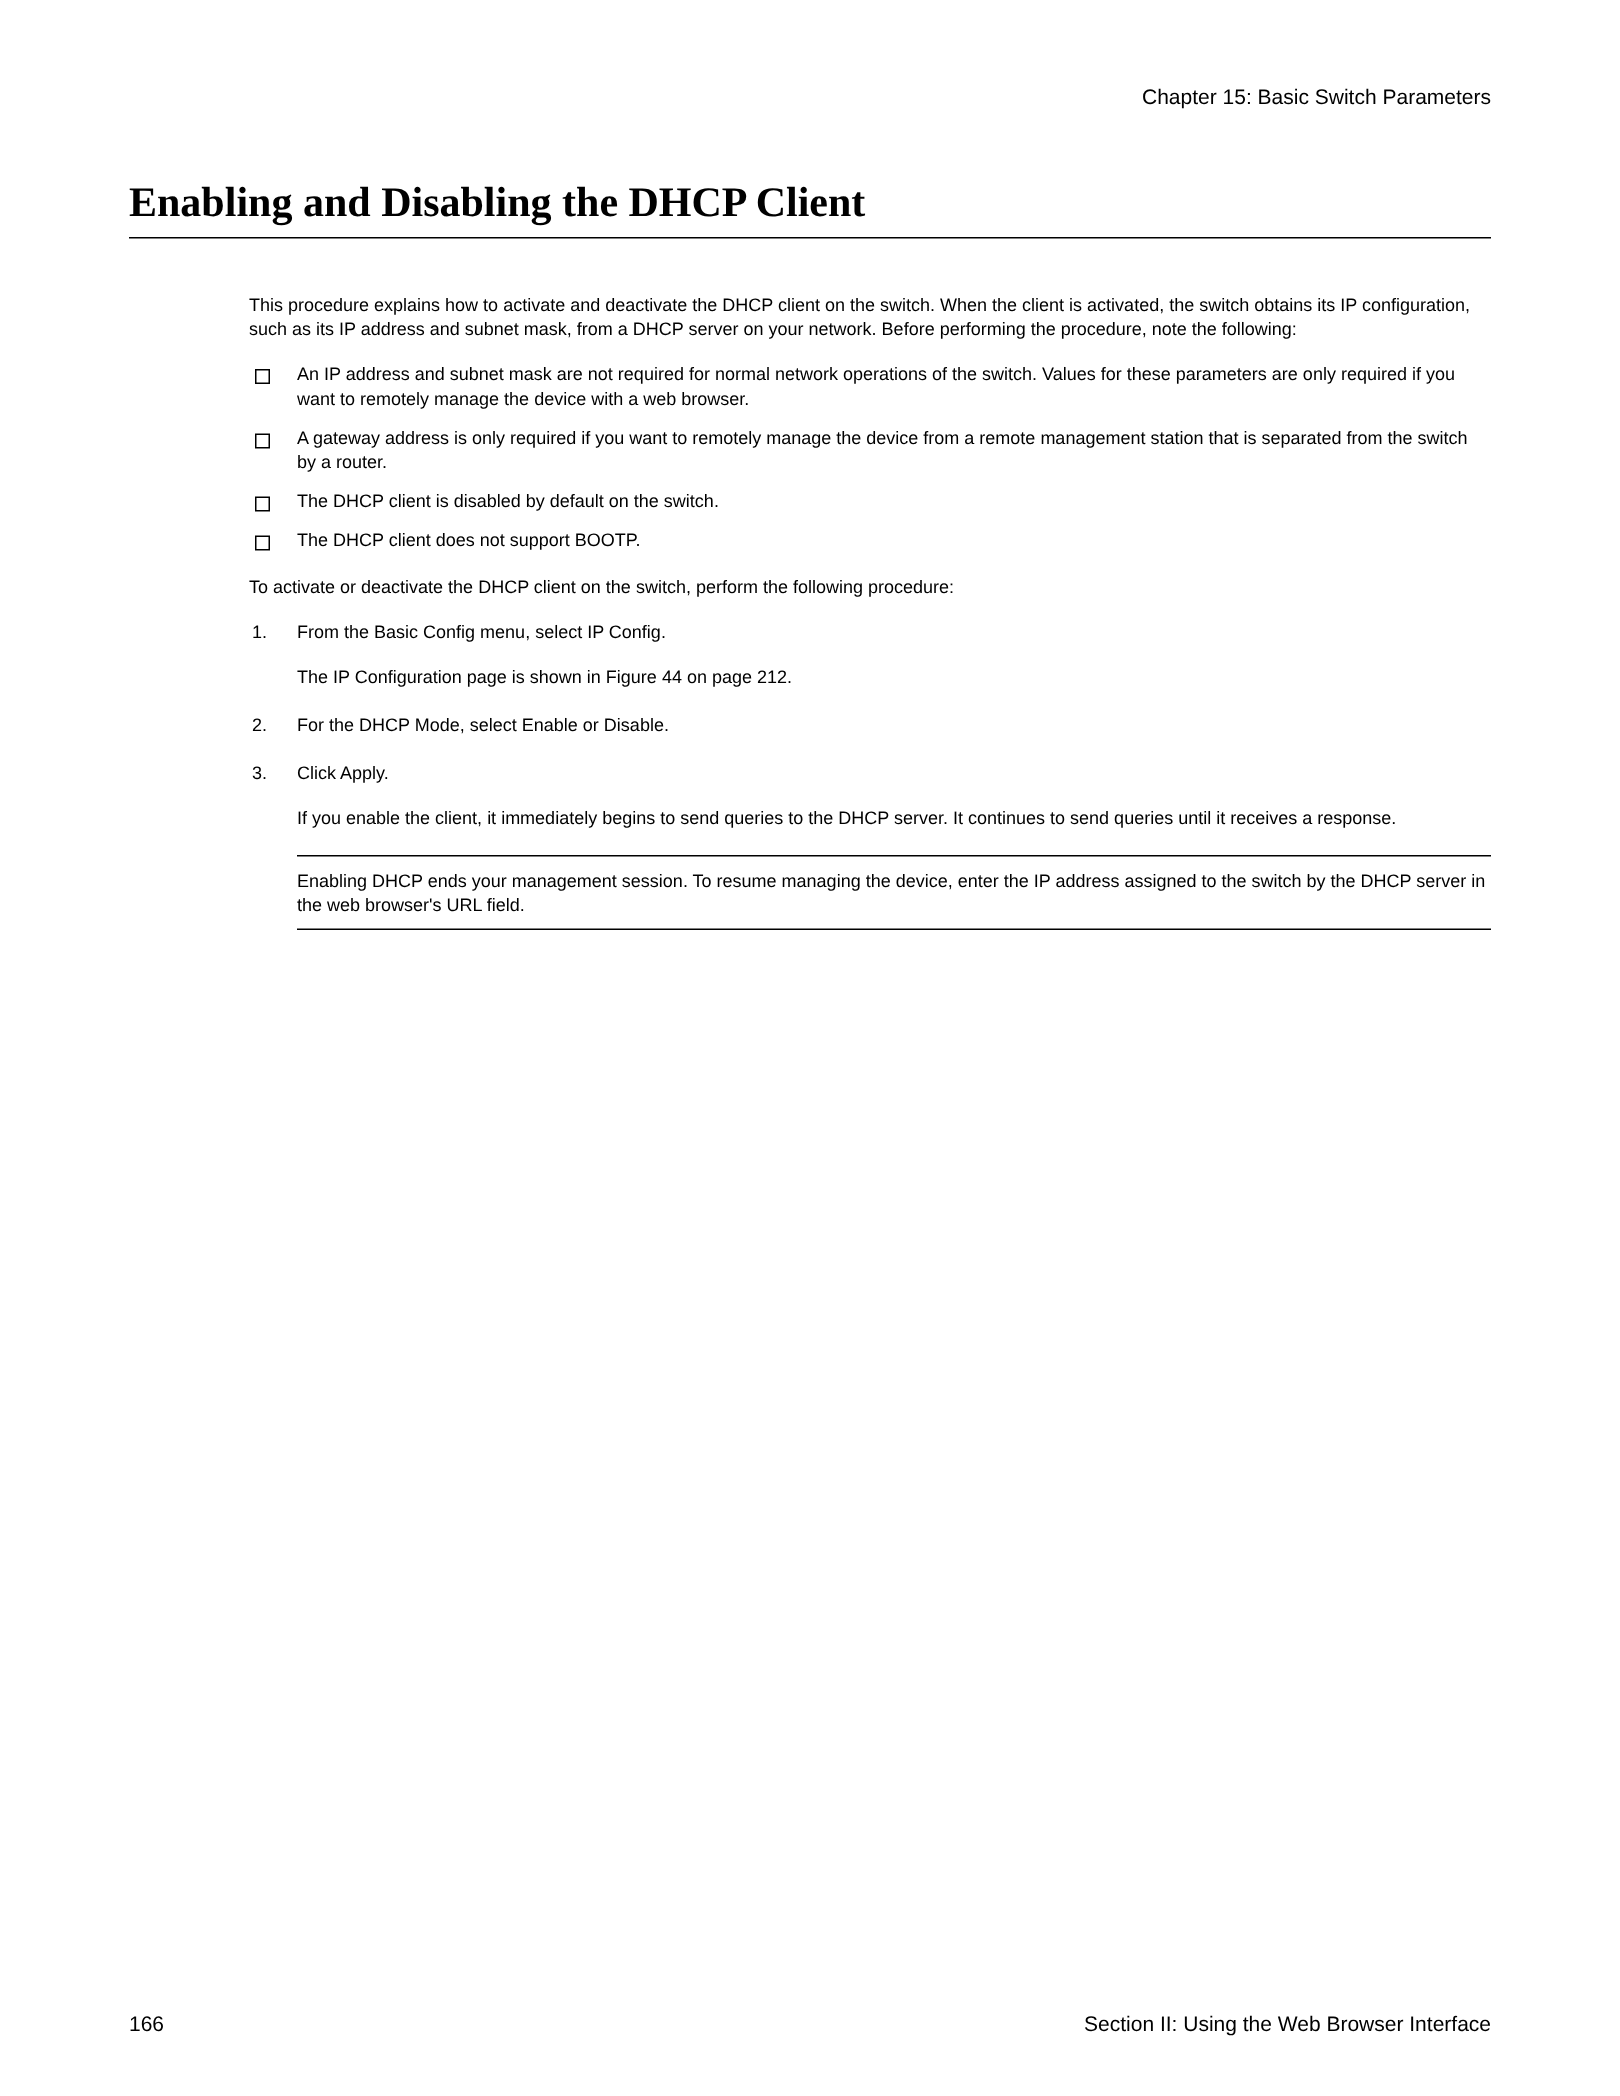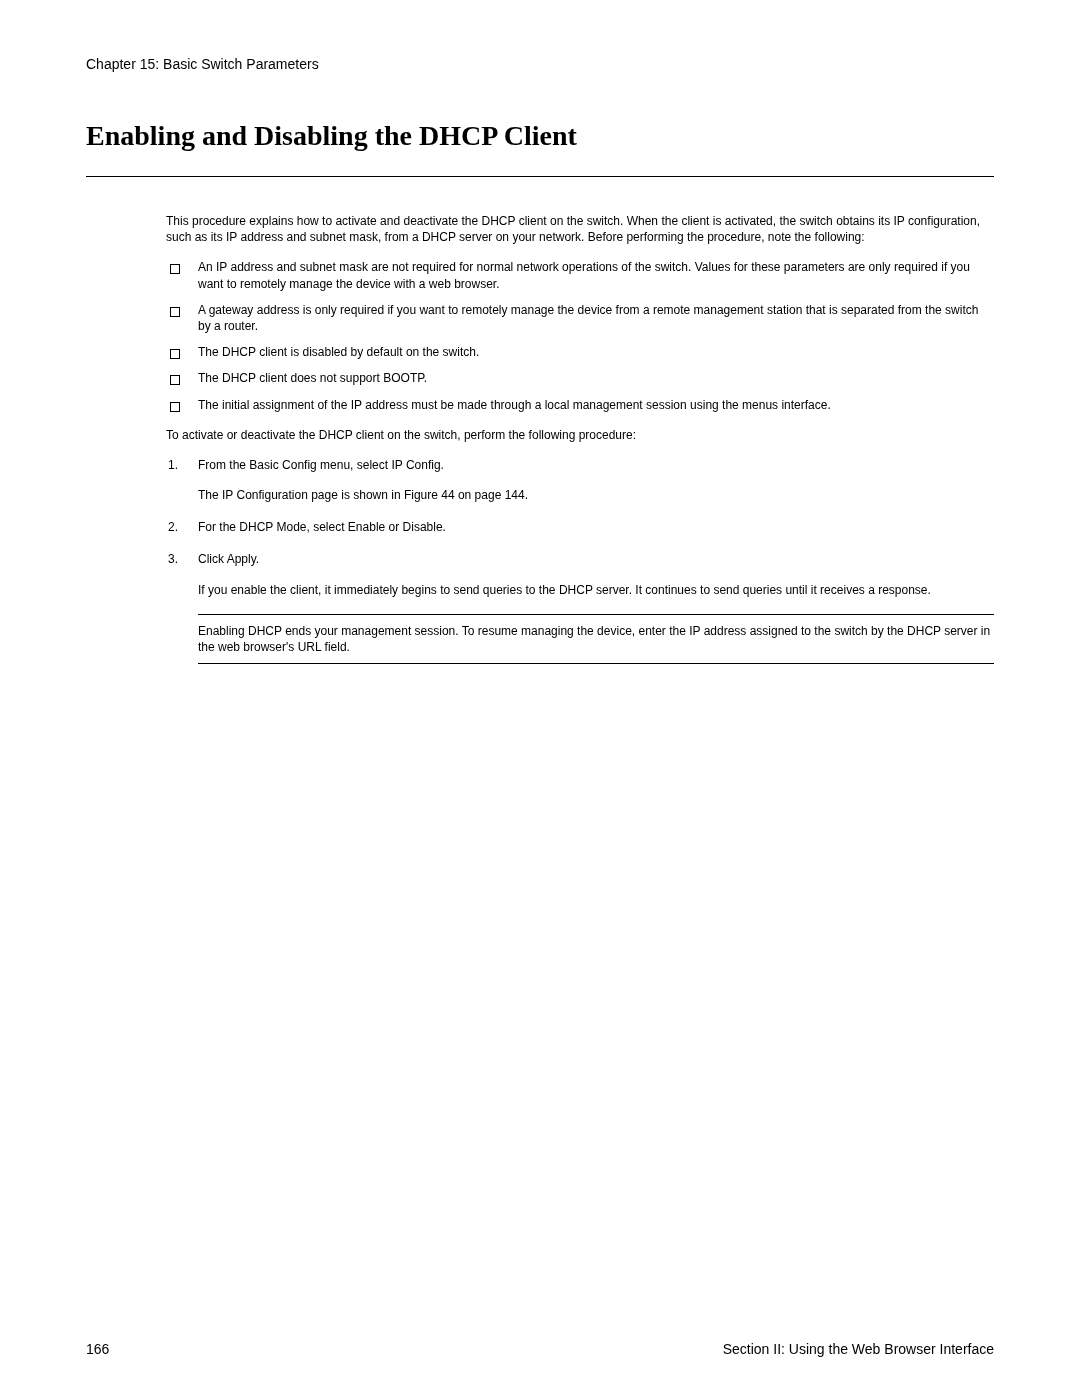--- a/index.html
+++ b/index.html
@@ -12,26 +12,27 @@
   .page {
     width: 1080px;
     height: 1397px;
     position: relative;
     box-sizing: border-box;
     padding: 56px 86px 0 86px;
   }
   .chapter-header {
     font-size: 14px;
     margin-bottom: 48px;
+    text-align: right;
   }
   .section-title {
     font-family: "Times New Roman", Times, serif;
     font-weight: bold;
     font-size: 28px;
-    padding-bottom: 24px;
+    padding-bottom: 6px;
     border-bottom: 1px solid #000;
     margin-bottom: 36px;
   }
   .body-col {
     margin-left: 80px;
     font-size: 12px;
     line-height: 1.35;
   }
   .para {
     margin: 0 0 14px 0;
@@ -109,29 +110,28 @@
 
   <div class="body-col">
 
     <p class="para">This procedure explains how to activate and deactivate the DHCP client on the switch. When the client is activated, the switch obtains its IP configuration, such as its IP address and subnet mask, from a DHCP server on your network. Before performing the procedure, note the following:</p>
 
     <ul class="bullet-list">
       <li>An IP address and subnet mask are not required for normal network operations of the switch. Values for these parameters are only required if you want to remotely manage the device with a web browser.</li>
       <li>A gateway address is only required if you want to remotely manage the device from a remote management station that is separated from the switch by a router.</li>
       <li>The DHCP client is disabled by default on the switch.</li>
       <li>The DHCP client does not support BOOTP.</li>
-      <li>The initial assignment of the IP address must be made through a local management session using the menus interface.</li>
     </ul>
 
     <p class="para">To activate or deactivate the DHCP client on the switch, perform the following procedure:</p>
 
     <ol class="num-list">
       <li>
         <span>From the </span><b>Basic Config</b><span> menu, select </span><b>IP Config</b><span>.</span>
-        <div class="step-sub">The IP Configuration page is shown in Figure 44 on page 144.</div>
+        <div class="step-sub">The IP Configuration page is shown in Figure 44 on page 212.</div>
       </li>
       <li>
         <span>For the </span><b>DHCP Mode</b><span>, select </span><b>Enable</b><span> or </span><b>Disable</b><span>.</span>
       </li>
       <li>
         <span>Click </span><b>Apply</b><span>.</span>
         <div class="step-sub">If you enable the client, it immediately begins to send queries to the DHCP server. It continues to send queries until it receives a response.</div>
       </li>
     </ol>
 

